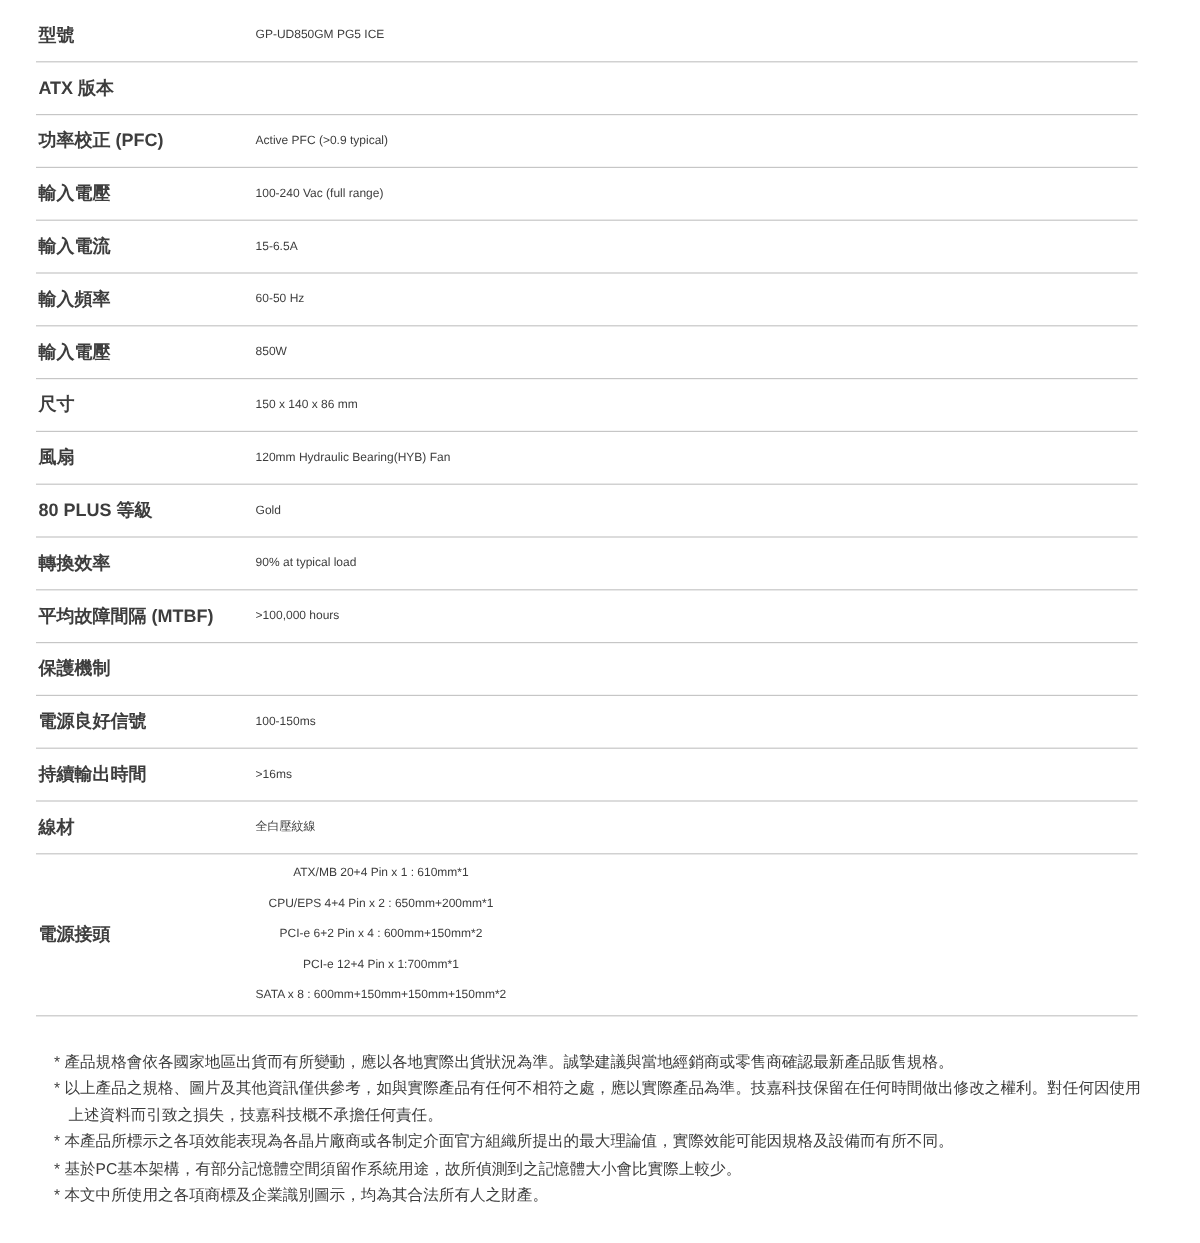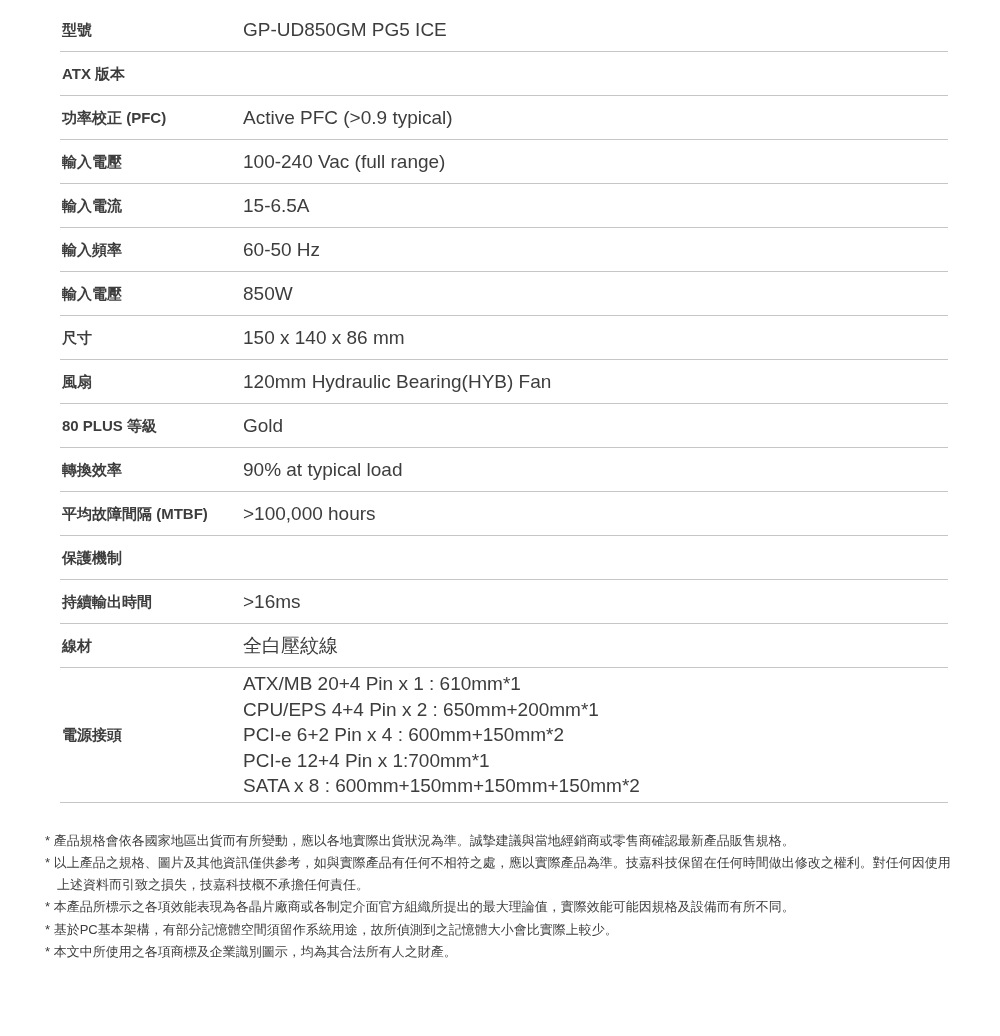--- a/index.html
+++ b/index.html
@@ -8,41 +8,42 @@
     padding: 0;
     background: #ffffff;
   }
   body {
     width: 1000px;
     min-height: 1036px;
     font-family: "Liberation Sans", "DejaVu Sans", sans-serif;
     color: #3d3d3d;
   }
   .spec-table {
-    margin: 8px 52px 0 60px; 
+    margin: 8px 52px 0 30px; 
   }
   .spec-row {
     display: flex;
     align-items: center;
     border-bottom: 1px solid #c6c6c6;
     padding: 11.5px 0;
   }
   .spec-row.multi {
     padding: 3px 0;
   }
   .spec-label {
     flex: 0 0 183px;
     font-size: 15px;
     line-height: 20px;
     font-weight: 700;
     padding-left: 2px;
   }
   .spec-value {
-    font-size: 19px;
+    font-size: 10px;
     line-height: 20px;
+    text-align: center;
   }
   .spec-row.multi .spec-value .connector-line {
     line-height: 25.5px;
   }
   .footnotes {
     margin: 27px 42px 0 45px;
     font-size: 13px;
     line-height: 22.3px;
     color: #3d3d3d;
   }
@@ -111,20 +112,24 @@
 
   <div class="spec-row">
     <div class="spec-label">平均故障間隔 (MTBF)</div>
     <div class="spec-value">&gt;100,000 hours</div>
   </div>
 
   <div class="spec-row">
     <div class="spec-label">保護機制</div>
   </div>
 
+  <div class="spec-row">
+    <div class="spec-label">電源良好信號</div>
+    <div class="spec-value">100-150ms</div>
+  </div>
 
   <div class="spec-row">
     <div class="spec-label">持續輸出時間</div>
     <div class="spec-value">&gt;16ms</div>
   </div>
 
   <div class="spec-row">
     <div class="spec-label">線材</div>
     <div class="spec-value">全白壓紋線</div>
   </div>

